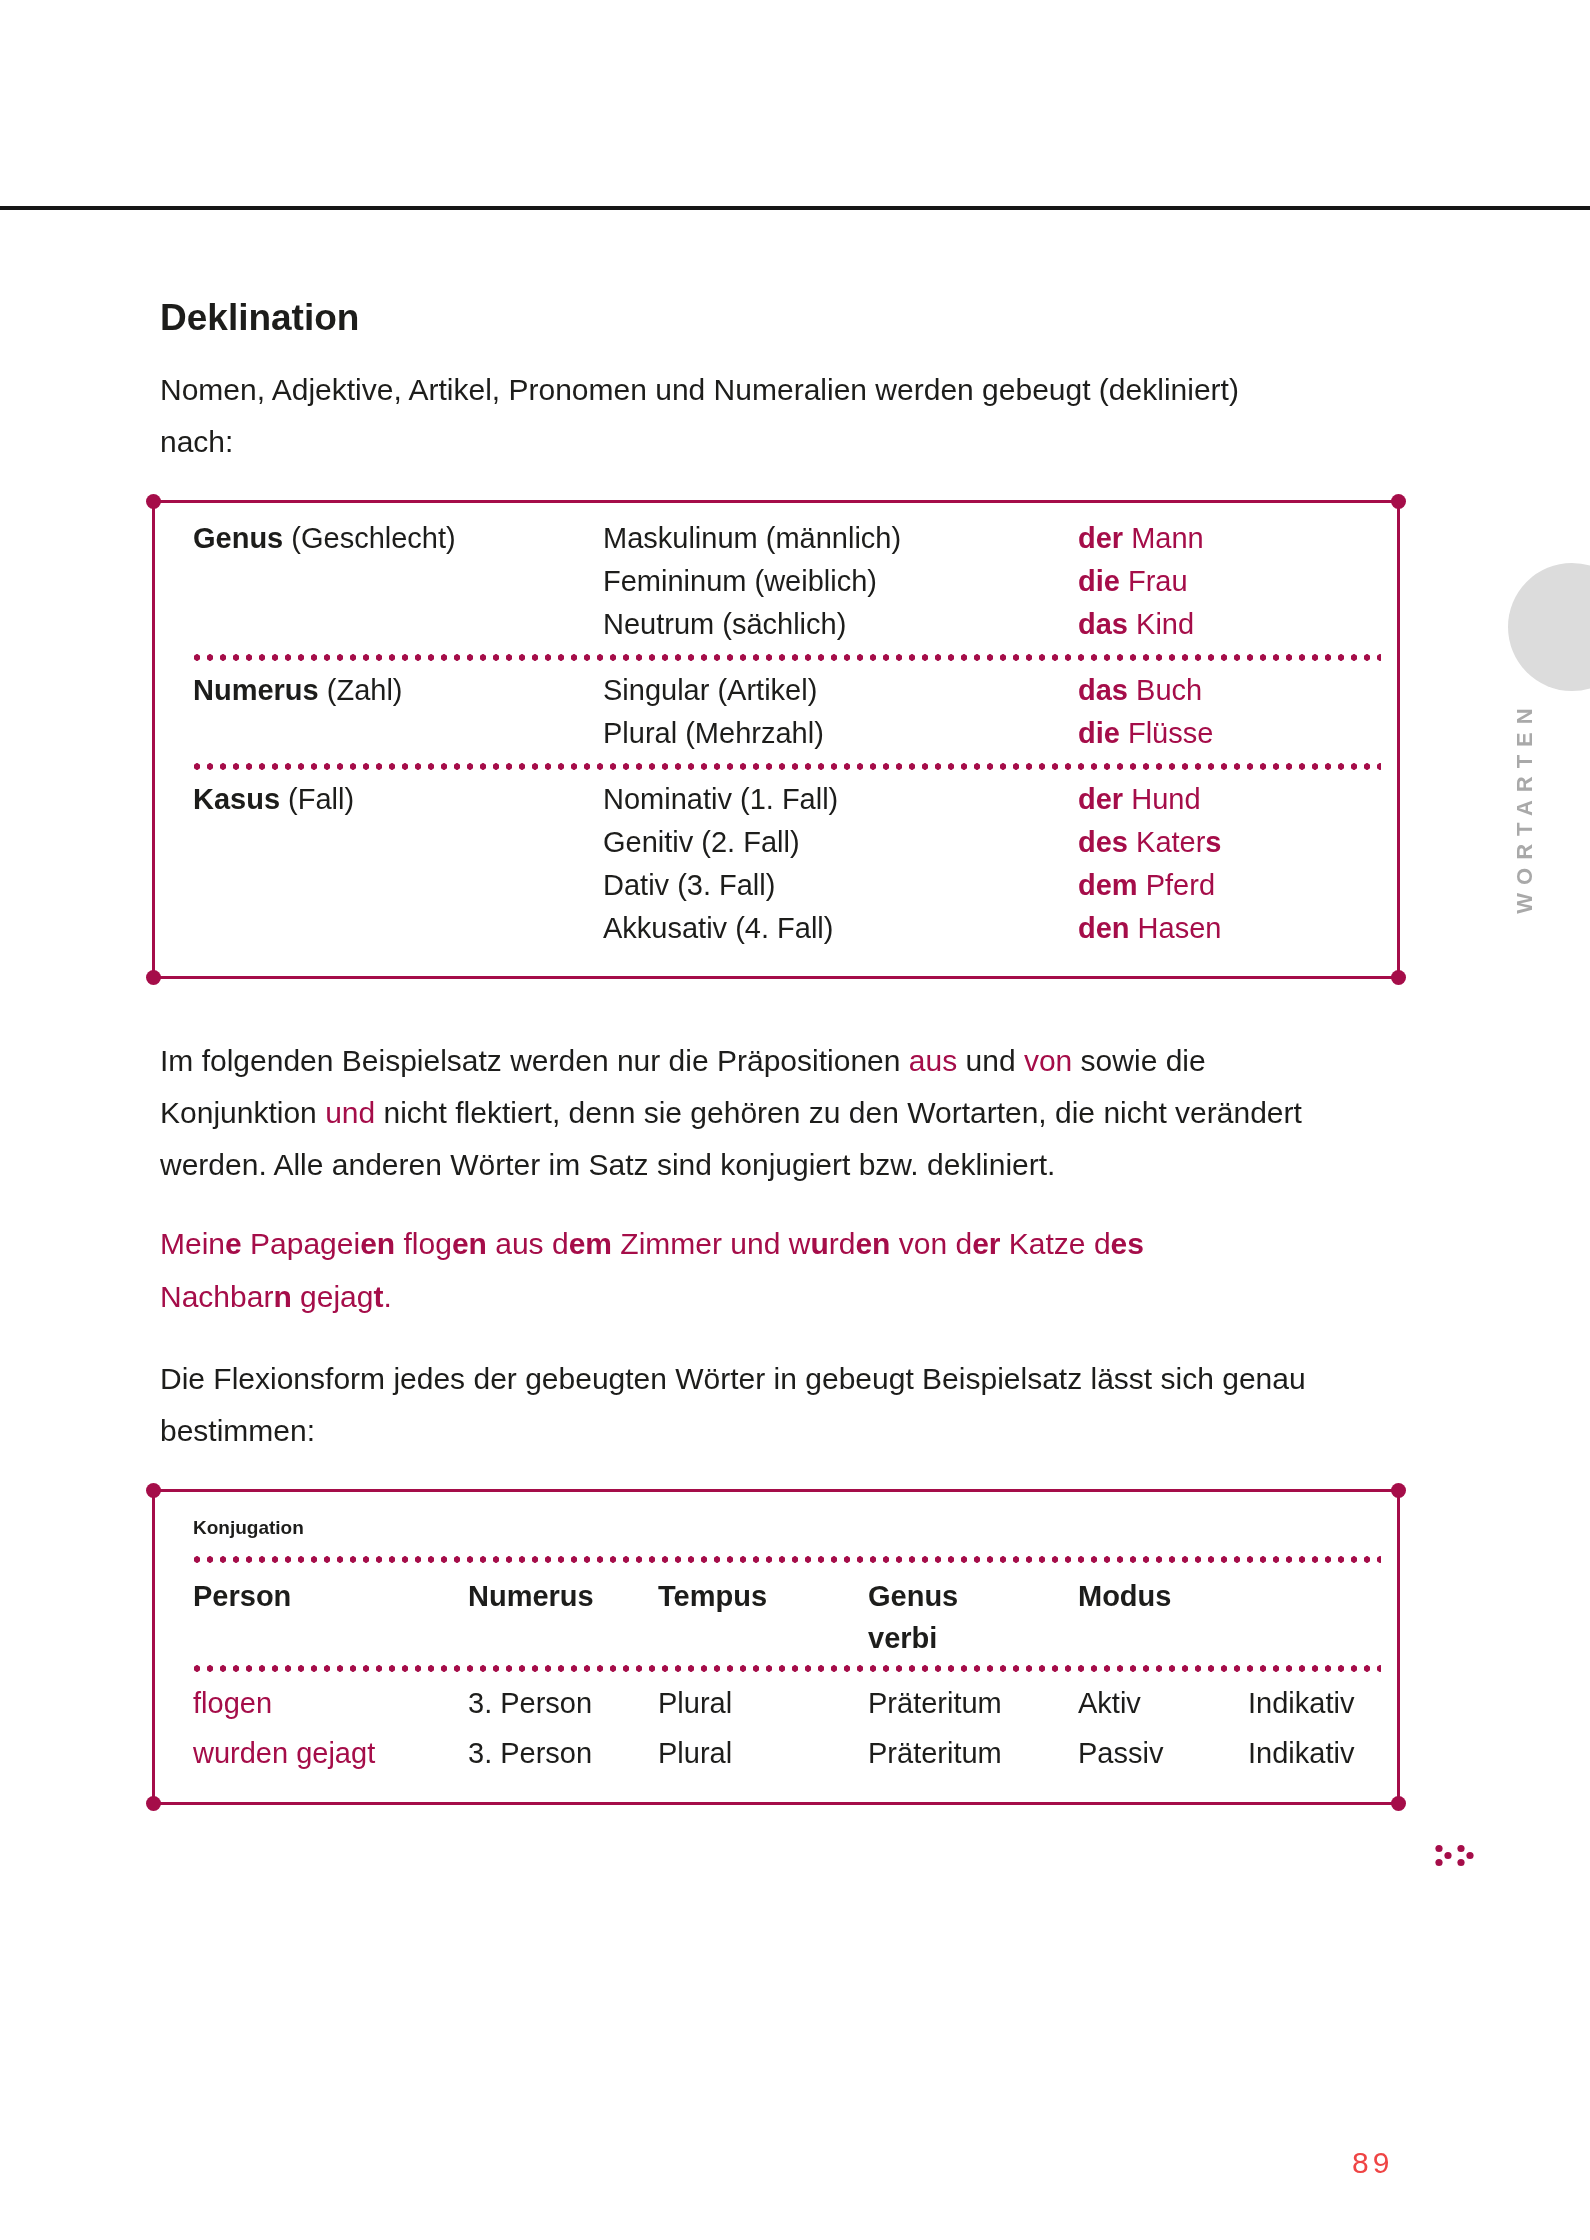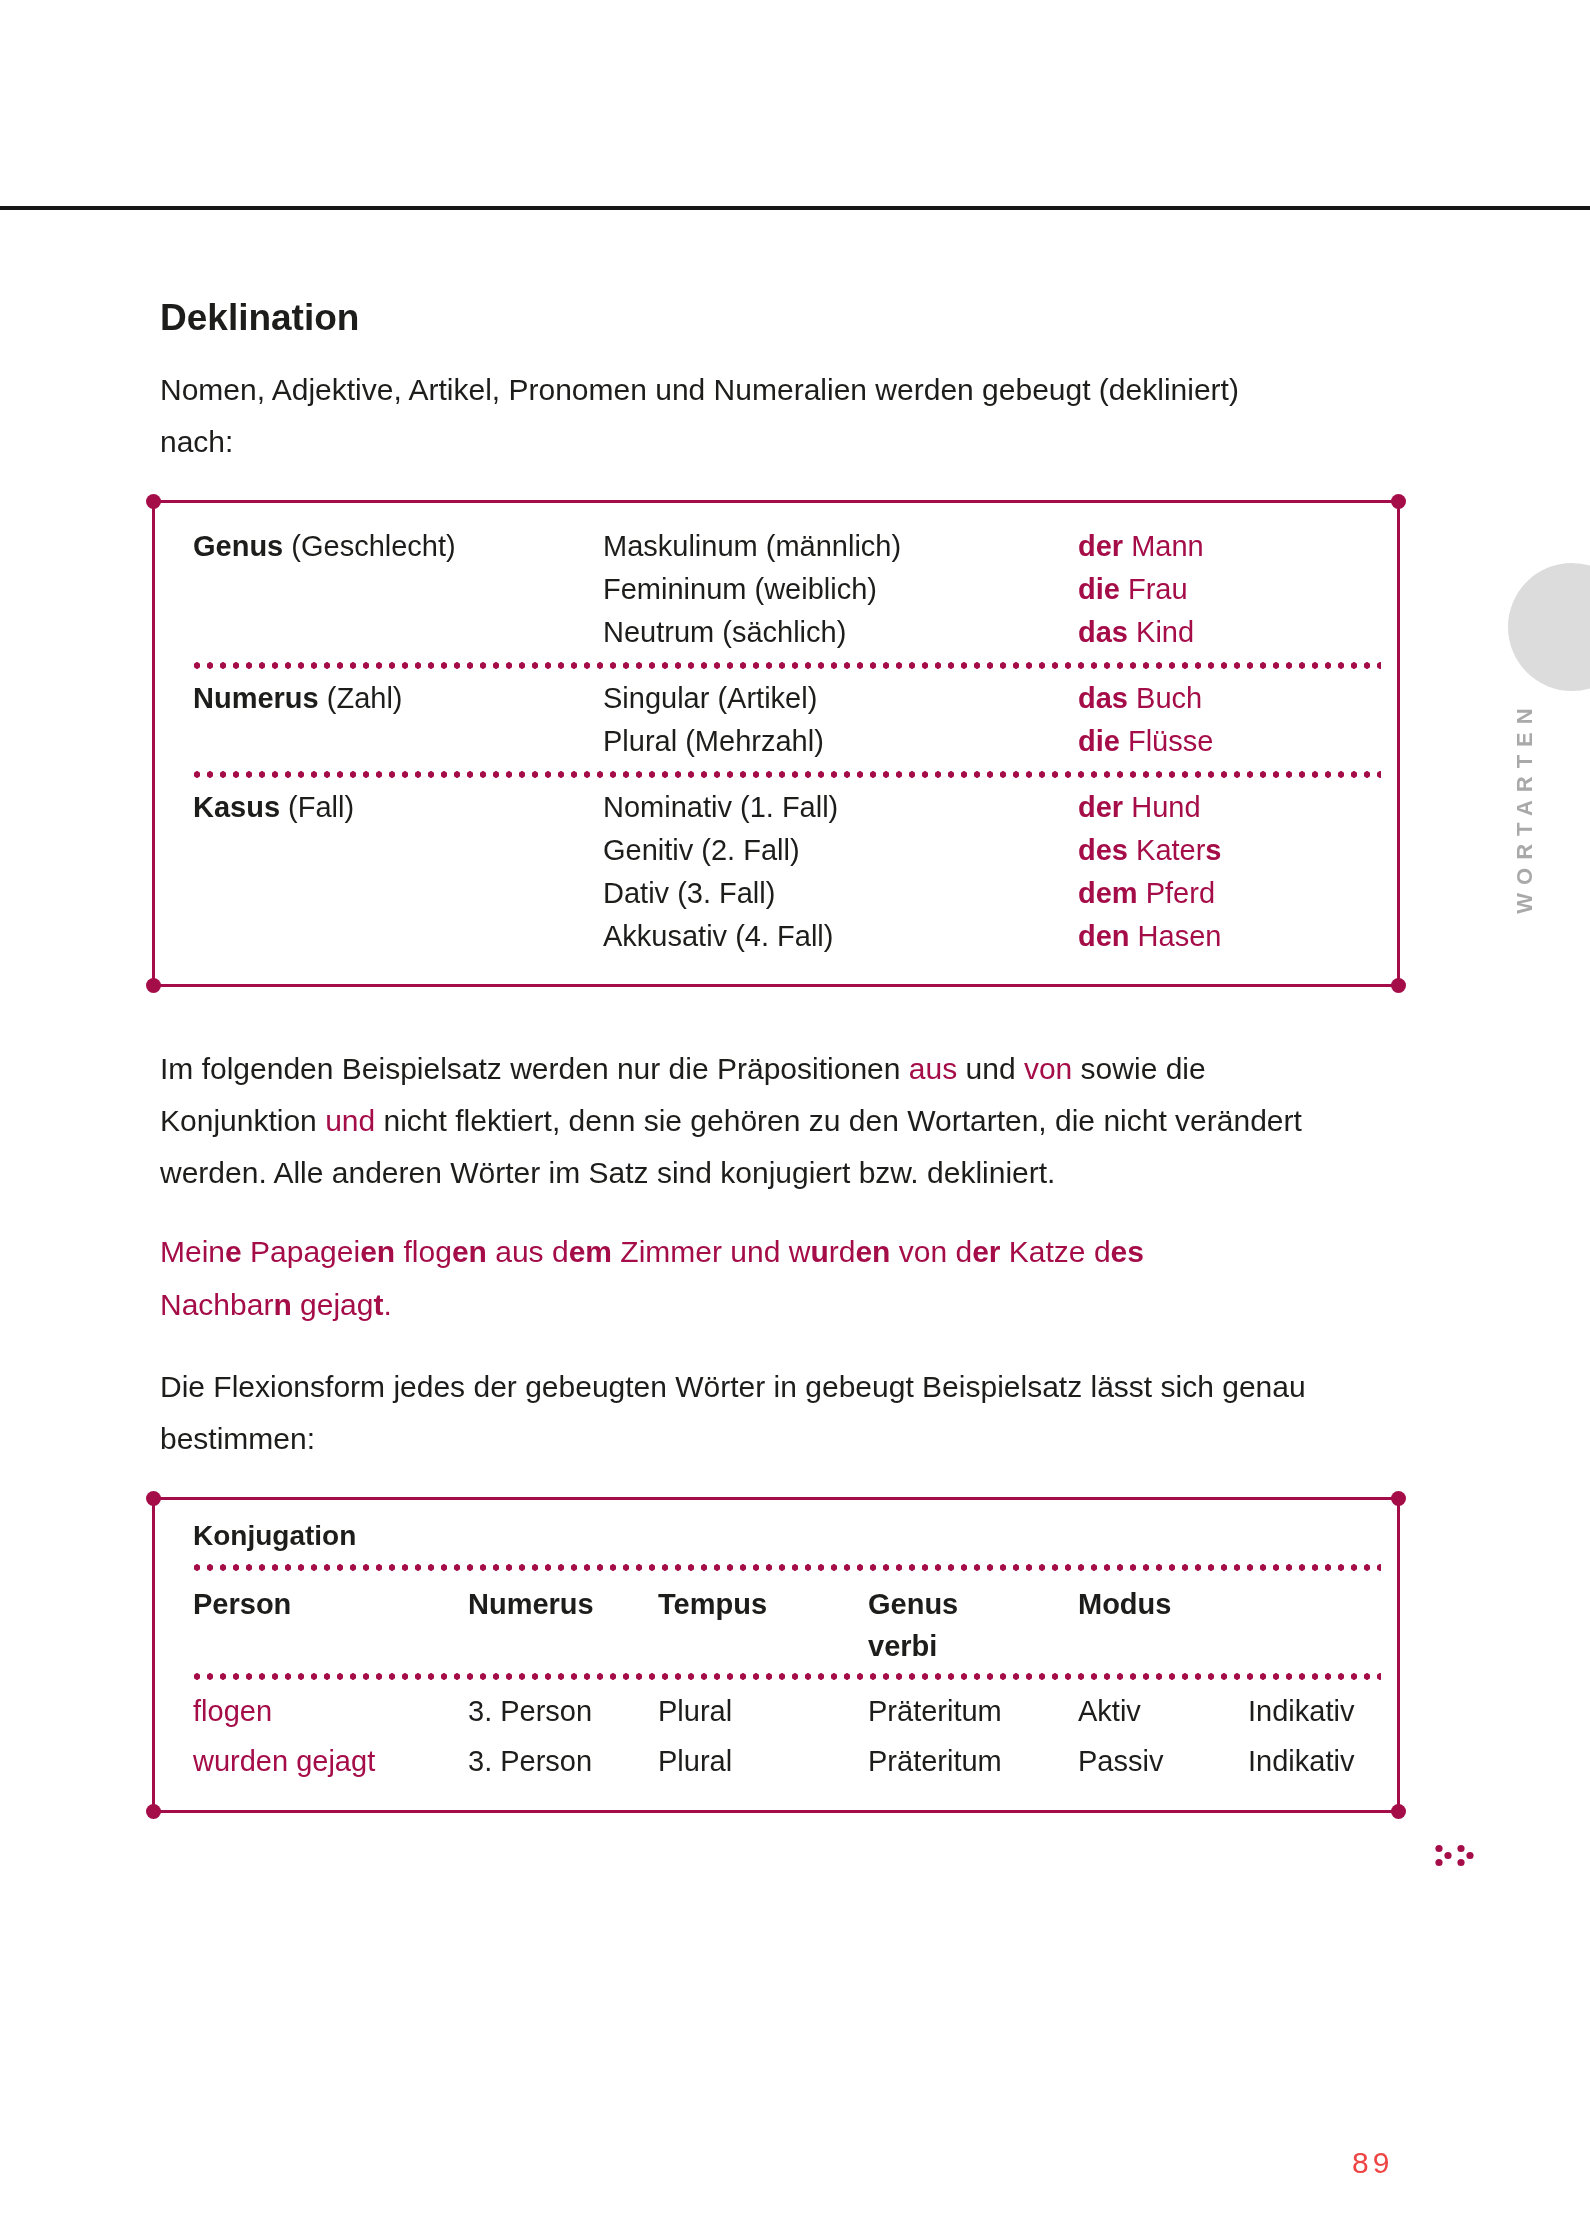--- a/index.html
+++ b/index.html
@@ -33,39 +33,39 @@
   p{font-size:30px;line-height:52px;max-width:1155px;}
   .intro{margin-bottom:30px;}
   .explanation{margin-top:56px;}
   .hl{color:var(--accent);}
   .example{color:var(--accent);line-height:53px;max-width:1120px;margin-top:26px;}
   .note{margin-top:30px;}
   
   .box{
     position:relative;margin-left:-8px;width:1248px;
     border:3px solid var(--accent);
-    padding:22px 0 26px 38px;
+    padding:14px 0 26px 38px;
     margin-top:32px;
   }
   .box2{padding:14px 0 24px 38px;}
   .corner-dot{position:absolute;width:15px;height:15px;border-radius:50%;background:var(--accent);}
   .corner-dot.tl{left:-9px;top:-9px;}
   .corner-dot.tr{right:-9px;top:-9px;}
   .corner-dot.bl{left:-9px;bottom:-9px;}
   .corner-dot.br{right:-9px;bottom:-9px;}
   .dotted{
     height:7px;margin:8px 16px 8px 0;
     background-image:radial-gradient(circle at 4px 3.5px, var(--accent) 3px, rgba(0,0,0,0) 3.5px);
     background-size:13px 7px;background-repeat:repeat-x;
   }
   
   .decl-grid{display:grid;grid-template-columns:410px 475px 1fr;font-size:29px;line-height:43px;}
   .decl-grid .span{grid-column:1 / -1;}
   
-  .konj-title{font-size:28px;line-height:44px;font-weight:700;}
+  .konj-title{font-size:19px;line-height:44px;font-weight:700;}
   .box2 .dotted{margin-top:6px;margin-bottom:6px;}
   .konj-grid{display:grid;grid-template-columns:275px 190px 210px 210px 170px 1fr;font-size:29px;}
   .konj-grid .span{grid-column:1 / -1;}
   .konj-grid .head{font-weight:700;line-height:42px;padding-top:6px;}
   .konj-grid .body{line-height:50px;}
   
   .cont{position:absolute;left:1434px;top:1844px;}
   
   .page-number{position:absolute;left:1352px;top:2146px;font-size:30px;letter-spacing:4px;color:#ef4444;}
 </style>

